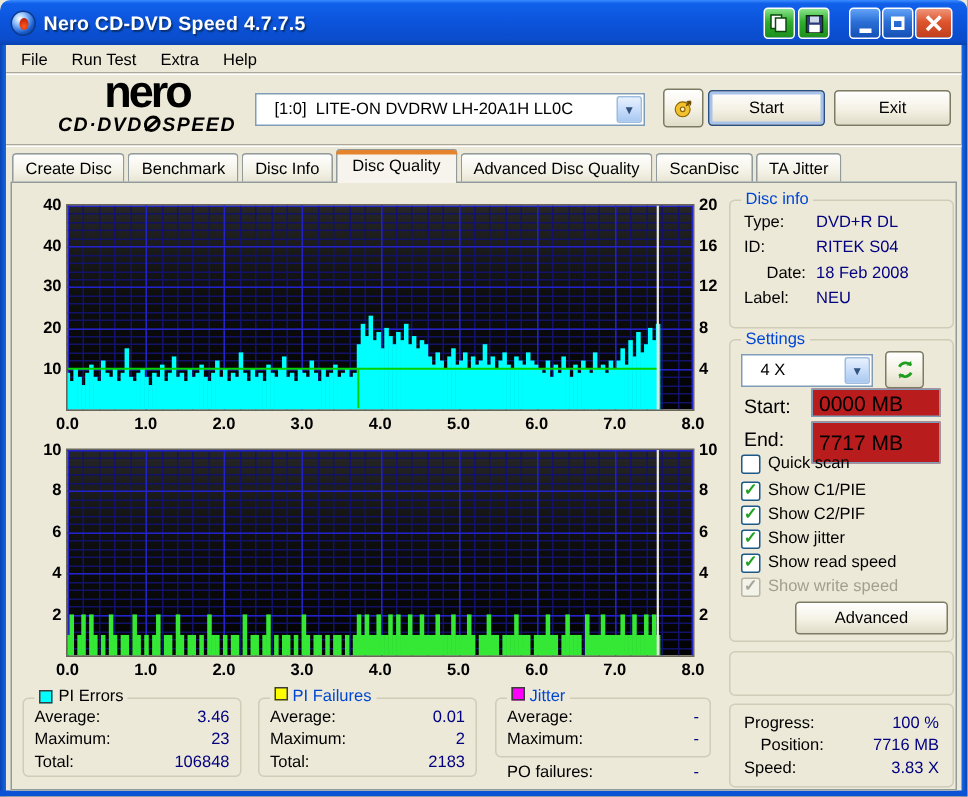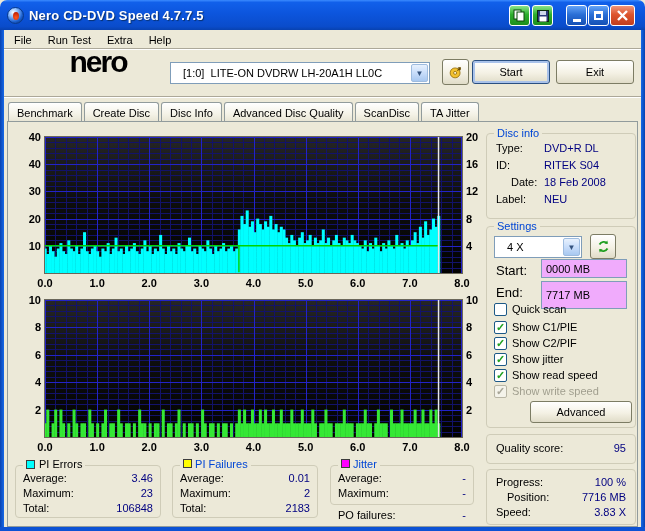--- a/index.html
+++ b/index.html
@@ -68,21 +68,21 @@
   .axis-label.xl{transform:translateX(-50%);}
   
   .gbox{position:absolute;border:1px solid #cfccb8;border-radius:4px;background:transparent;}
   .gbox-legend{position:absolute;font-size:11px;color:#0046D5;background:#ECE9D8;padding:0 3px;line-height:12px;}
   .statbox .gbox-legend{color:#000;display:flex;align-items:center;gap:4px;}
   .swatch{display:inline-block;width:9px;height:9px;border:1px solid #3c3c3c;}
   .row{position:absolute;display:flex;justify-content:space-between;font-size:11px;line-height:13px;}
   .row .lbl{color:#000;}
   .row .val{color:#000080;text-align:right;}
   
-  .field{position:absolute;background:#f0abfc;border:1px solid #7F9DB9;font-size:11px;padding:1px 4px;color:#000;display:flex;align-items:center;}
+  .field{position:absolute;background:#b91c1c;border:1px solid #7F9DB9;font-size:14px;padding:1px 4px;color:#000;display:flex;align-items:center;}
   .cbrow{position:absolute;left:494px;display:flex;align-items:center;gap:5px;height:14px;}
   .cbbox{width:13px;height:13px;background:#fff;border:1px solid #1D5987;border-radius:2px;
     font-size:11px;font-weight:bold;color:#21A121;line-height:11px;text-align:center;}
   .cbbox.disabled{border-color:#b8b5a4;color:#a8a698;background:#f4f3ea;}
   .cblabel.disabled{color:#a19f8f;}
   .refresh-btn{padding:0;}
   .lab{position:absolute;font-size:13px;color:#000;}
 </style>
 </head>
 <body>
@@ -124,40 +124,46 @@
   <div class="menubar" id="menubar">
       <div class="menu-item">File</div>
       <div class="menu-item">Run Test</div>
       <div class="menu-item">Extra</div>
       <div class="menu-item">Help</div>
     </div>
   <div class="sep" style="top:48px;"></div>
 
   <div class="logo">
     <div class="logo-nero">nero</div>
+    <div class="logo-sub">
+      <span>CD·DVD</span>
+      <span class="logo-disc"></span>
+      <span>SPEED</span>
+    </div>
   </div>
   <div class="combo drive-combo">
     <span class="val">[1:0]  LITE-ON DVDRW LH-20A1H LL0C</span>
     <span class="drop">▼</span>
   </div>
   <button class="xp-btn eject-btn">
     <svg width="17" height="17" viewBox="0 0 17 17">
       <circle cx="8" cy="9" r="6.5" fill="#f2c12e" stroke="#8a6200"></circle>
       <circle cx="8" cy="9" r="2" fill="#fdf3cd" stroke="#8a6200"></circle>
       <path d="M11 6 L15 2 M15 2 l-3.5 .5 M15 2 l-.5 3.5" stroke="#6b4c00" stroke-width="1.4" fill="none"></path>
     </svg>
   </button>
   <button class="xp-btn default start-btn">Start</button>
   <button class="xp-btn exit-btn">Exit</button>
   <div class="sep" style="top:96px;"></div>
 
   <div class="tabs" id="tabs">
+      <div class="tab">Create Disc</div>
       <div class="tab">Benchmark</div>
-      <div class="tab">Create Disc</div>
       <div class="tab">Disc Info</div>
+      <div class="tab active">Disc Quality</div>
       <div class="tab">Advanced Disc Quality</div>
       <div class="tab">ScanDisc</div>
       <div class="tab">TA Jitter</div>
     </div>
   <div class="panel"></div>
 
   <div class="layer">
 
     <div id="charts">
         <div class="plotbox" style="left: 44px; top: 136px; width: 419px; height: 138px;"><svg width="417" height="136">
@@ -714,24 +720,20 @@
           <span class="cblabel">Show read speed</span>
         </div>
         <div class="cbrow" style="top: 384px;">
           <span class="cbbox disabled">✓</span>
           <span class="cblabel disabled">Show write speed</span>
         </div>
       </div>
     <button class="xp-btn" style="left:530px;top:401px;width:102px;height:22px;">Advanced</button>
 
     <div class="gbox" style="left:486px;top:434px;width:150px;height:30px;"></div>
-    <div class="row" style="left:496px;top:442px;width:130px;">
-      <span class="lbl">Quality score:</span>
-      <span class="val">95</span>
-    </div>
 
     <div class="gbox" style="left:486px;top:469px;width:150px;height:56px;"></div>
     <div class="row" style="left:496px;top:476px;width:130px;">
       <span class="lbl">Progress:</span>
       <span class="val">100 %</span>
     </div>
     <div class="row" style="left:496px;top:491px;width:130px;padding-left:11px;">
       <span class="lbl">Position:</span>
       <span class="val">7716 MB</span>
     </div>

